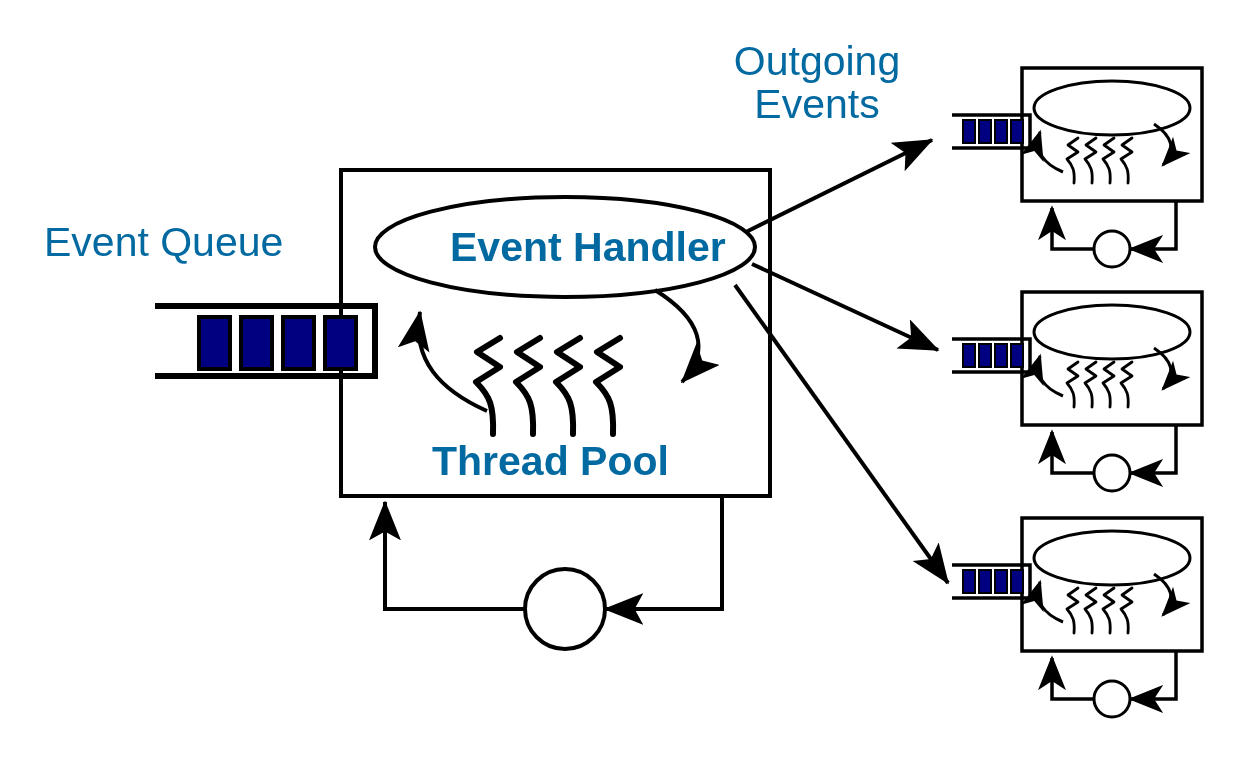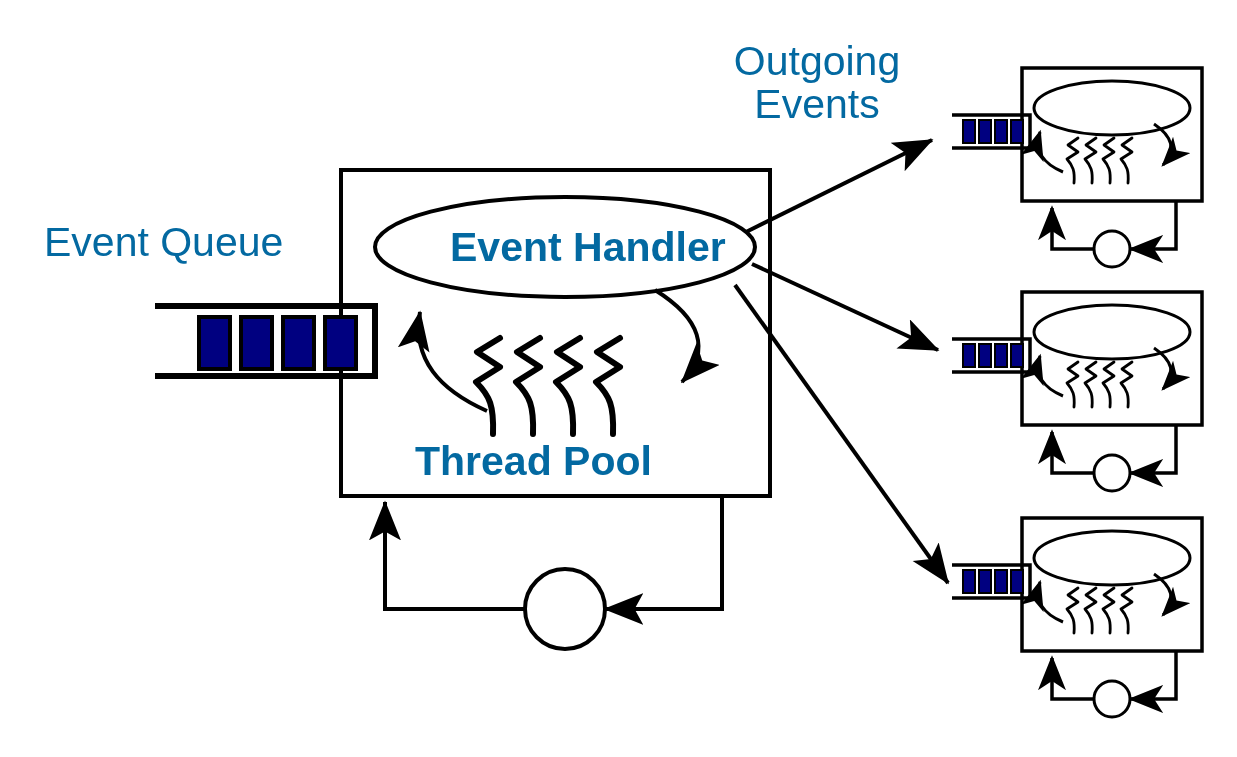--- a/index.html
+++ b/index.html
@@ -36,21 +36,21 @@
     font-weight: 400;
     font-size: 41px;
   }
   .lbl-bold {
     font-weight: 700;
     font-size: 41px;
   }
   #label-event-queue  { left: 44px;  top: 221px; }
   #label-outgoing     { left: 712px; top: 40px;  text-align: center; width: 210px; }
   #label-event-handler{ left: 424px; top: 226px; margin-left: 26px; }
-  #label-thread-pool  { left: 415px; top: 440px; }
+  #label-thread-pool  { left: 432px; top: 440px; }
   #label-controllers  { left: 443px; top: 655px; }
 </style>
 </head>
 <body>
 
 <div id="diagram-root">
 
   <svg id="diagram-svg" viewBox="0 0 1237 757">
     <defs>
       <marker id="arrowBig" markerWidth="12" markerHeight="12" refX="9.6" refY="4" orient="auto" markerUnits="strokeWidth">

